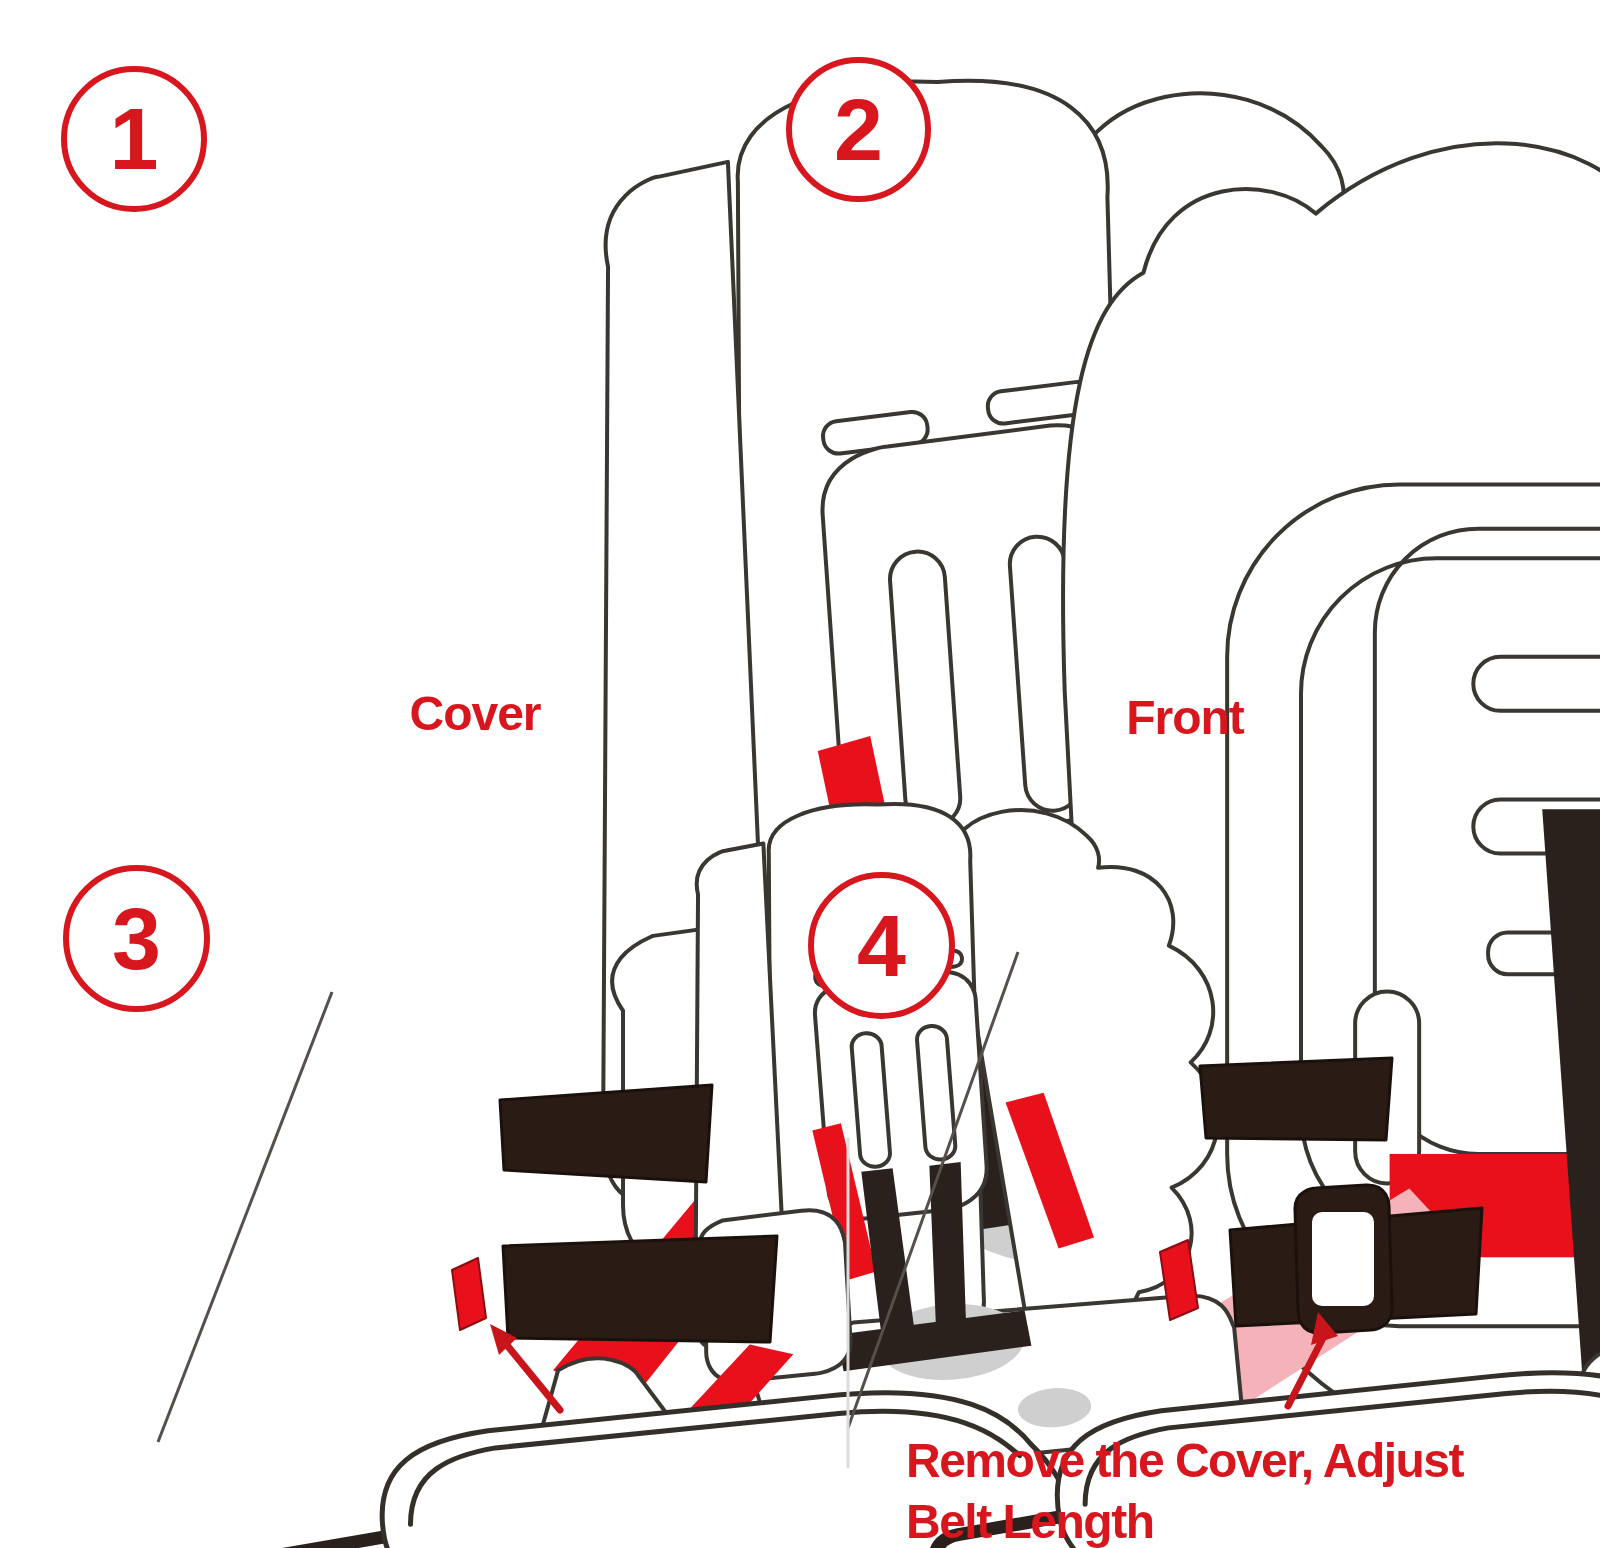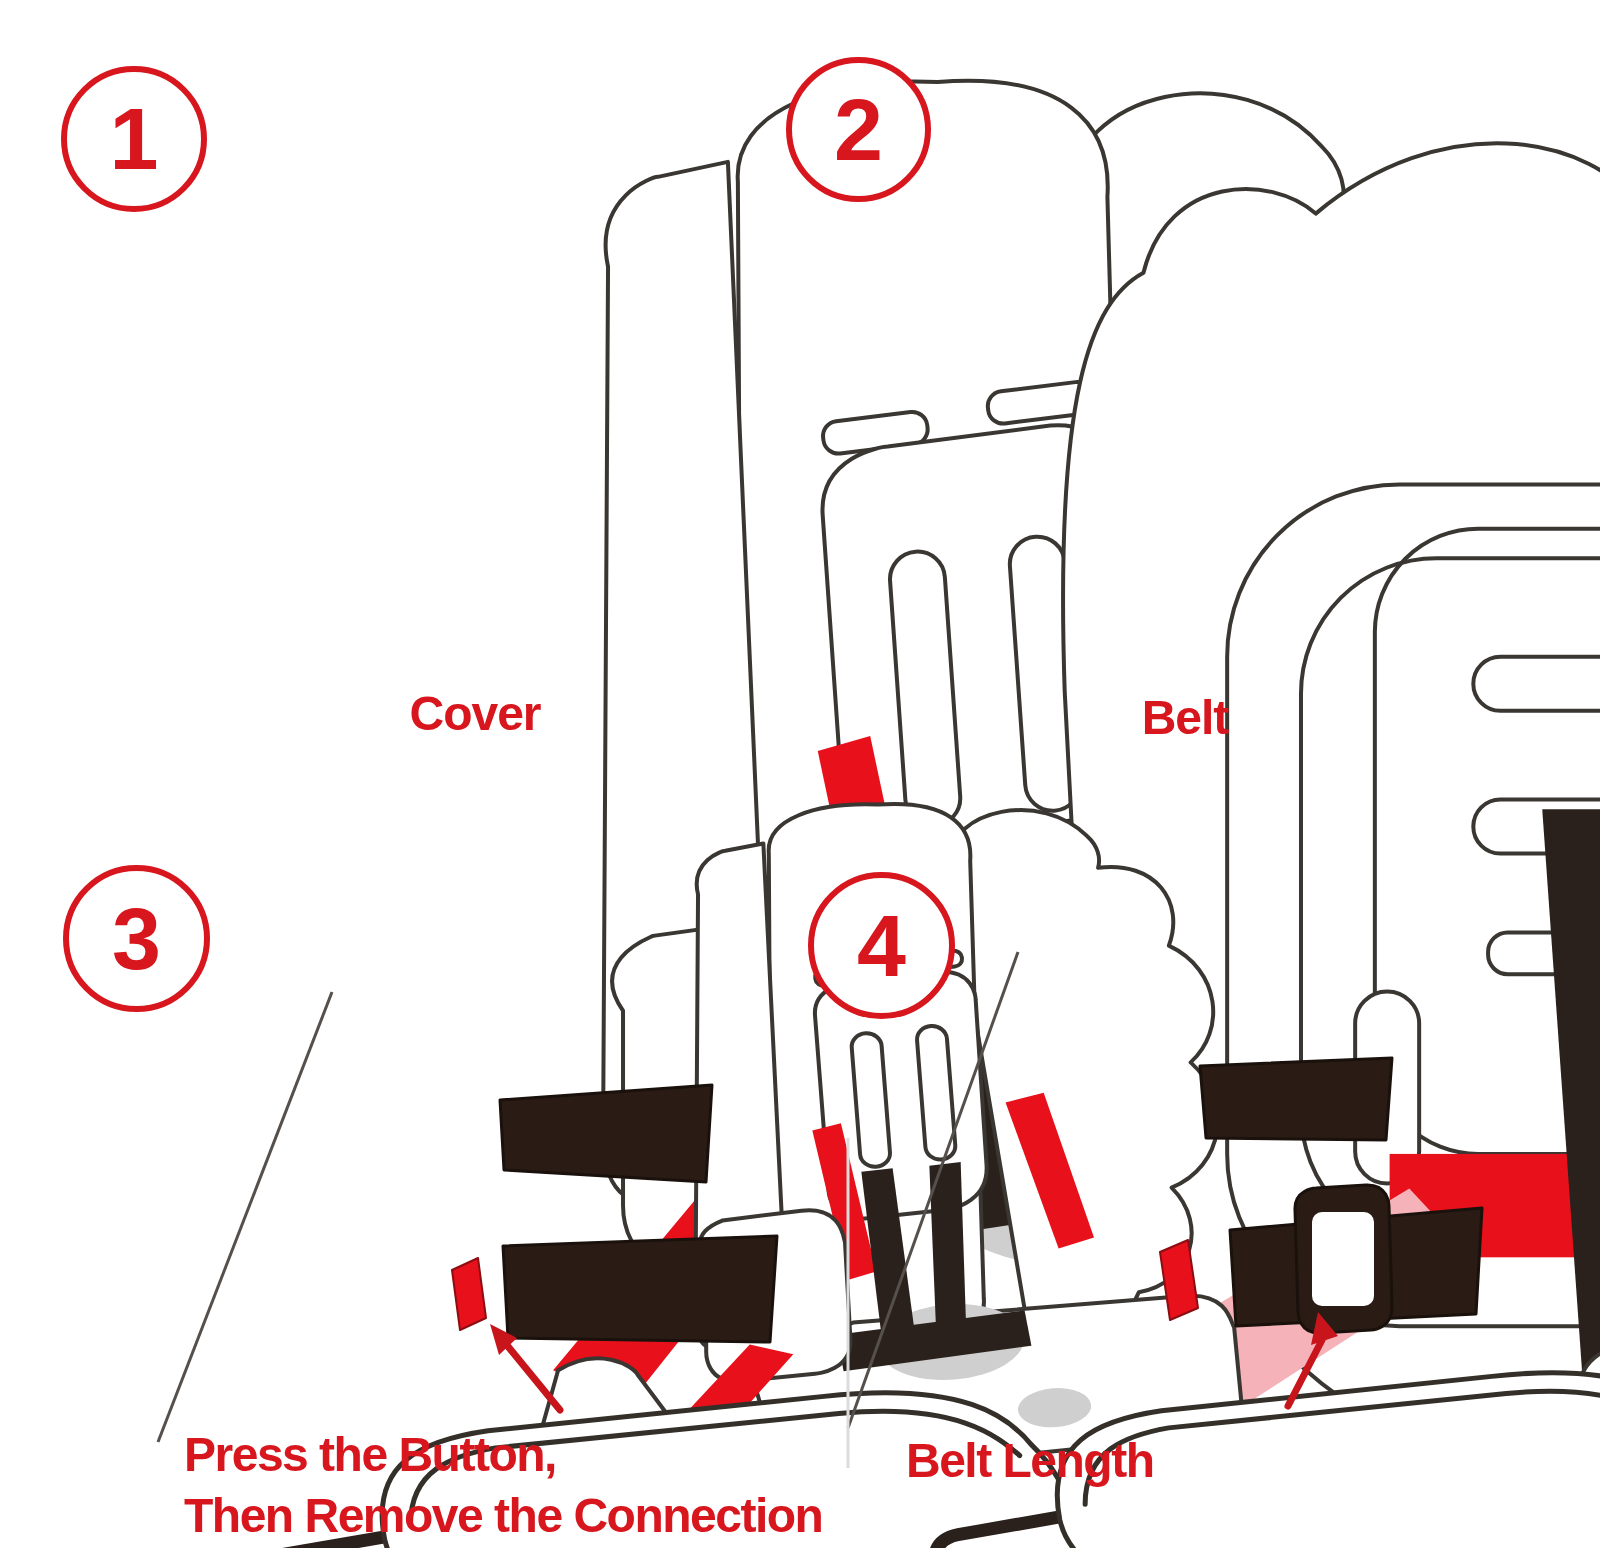--- a/index.html
+++ b/index.html
@@ -172,23 +172,20 @@
     <span>2</span>
   </div>
   <div class="badge" style="left:63px;top:865px;width:135px;height:135px;">
     <span>3</span>
   </div>
   <div class="badge" style="left:808px;top:872px;width:135px;height:135px;">
     <span>4</span>
   </div>
 
   <div class="caption" style="left:390px;top:686px;width:170px;">Cover</div>
-  <div class="caption" style="left:1105px;top:690px;width:160px;">Belt</div>
+  <div class="caption" style="left:1105px;top:690px;width:160px;">Front</div>
 
-  <div class="caption-block" style="left:184px;top:1424px;">
-    <div>Press the Button,</div>
-    <div>Then Remove the Connection</div>
-  </div>
   <div class="caption-block" style="left:906px;top:1430px;">
+    <div>Remove the Cover, Adjust</div>
     <div>Belt Length</div>
   </div>
 
 </div>
 
 </body></html>

